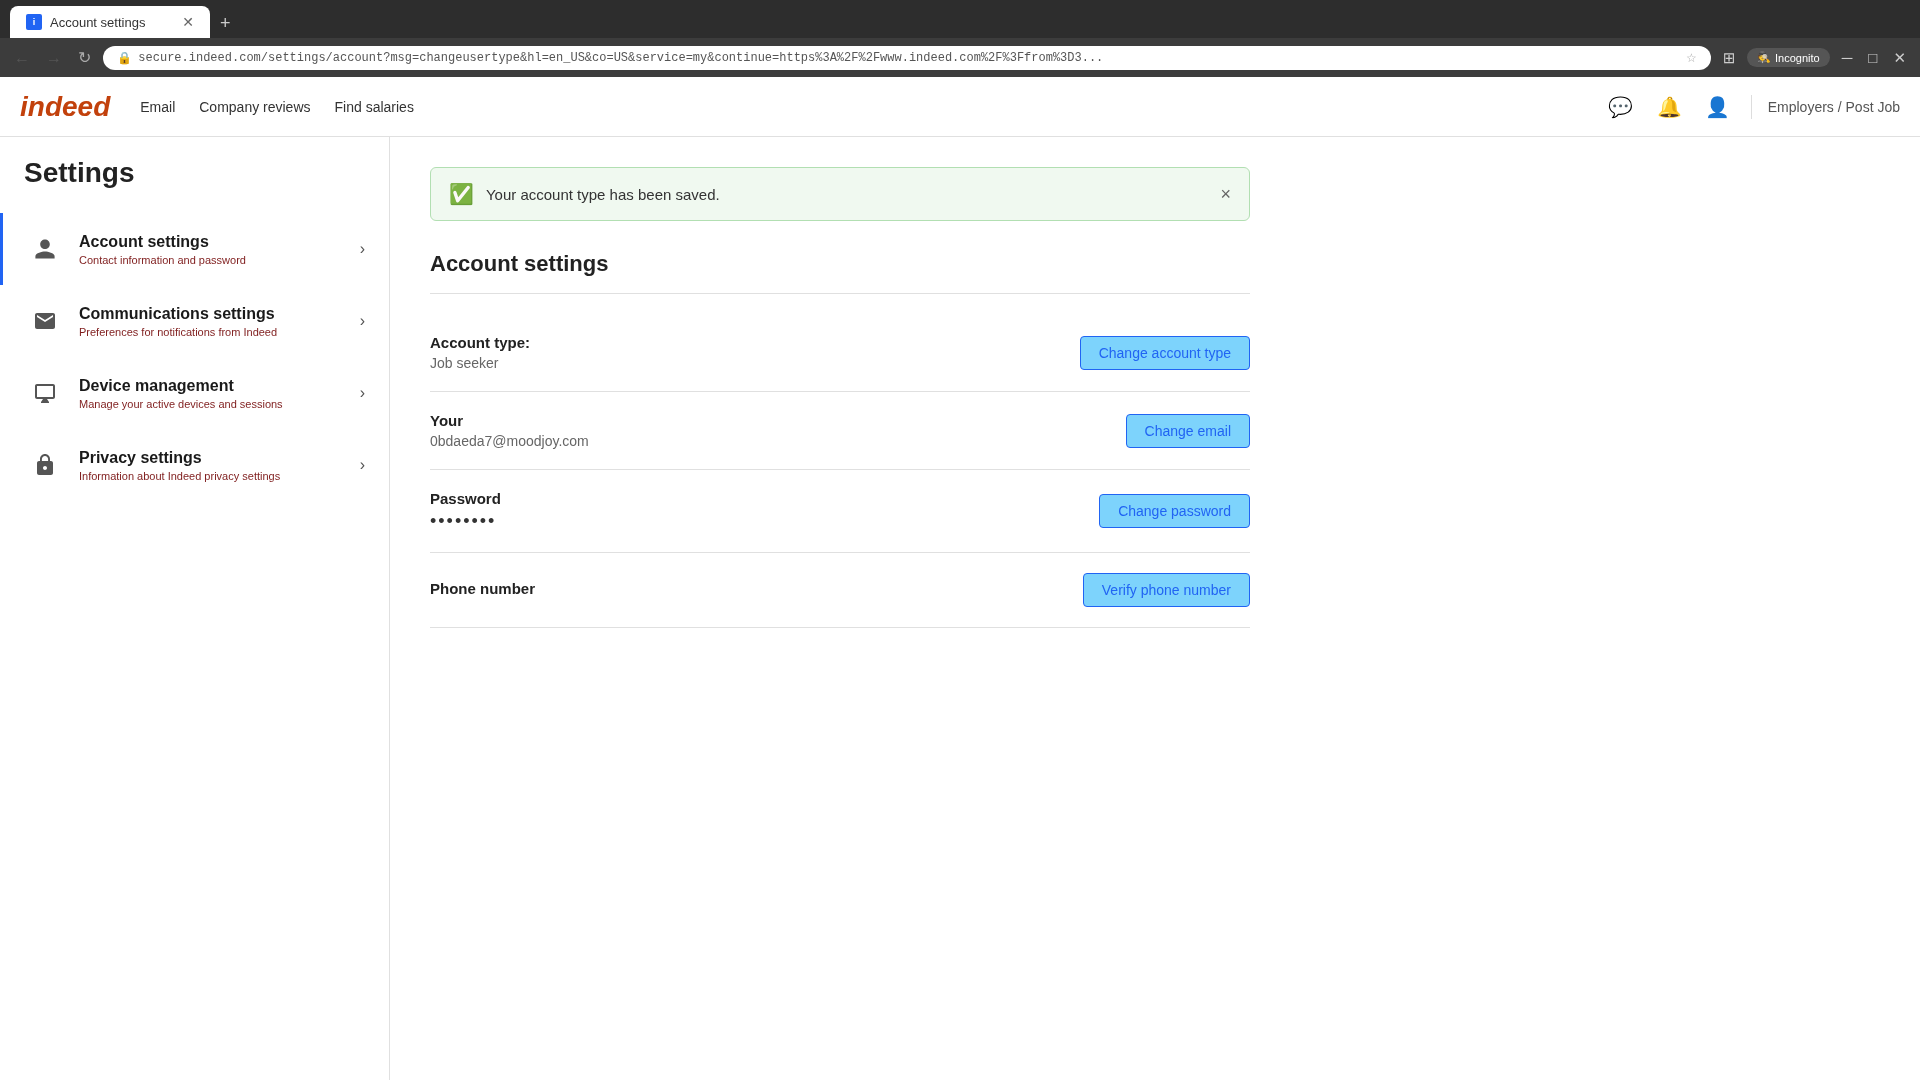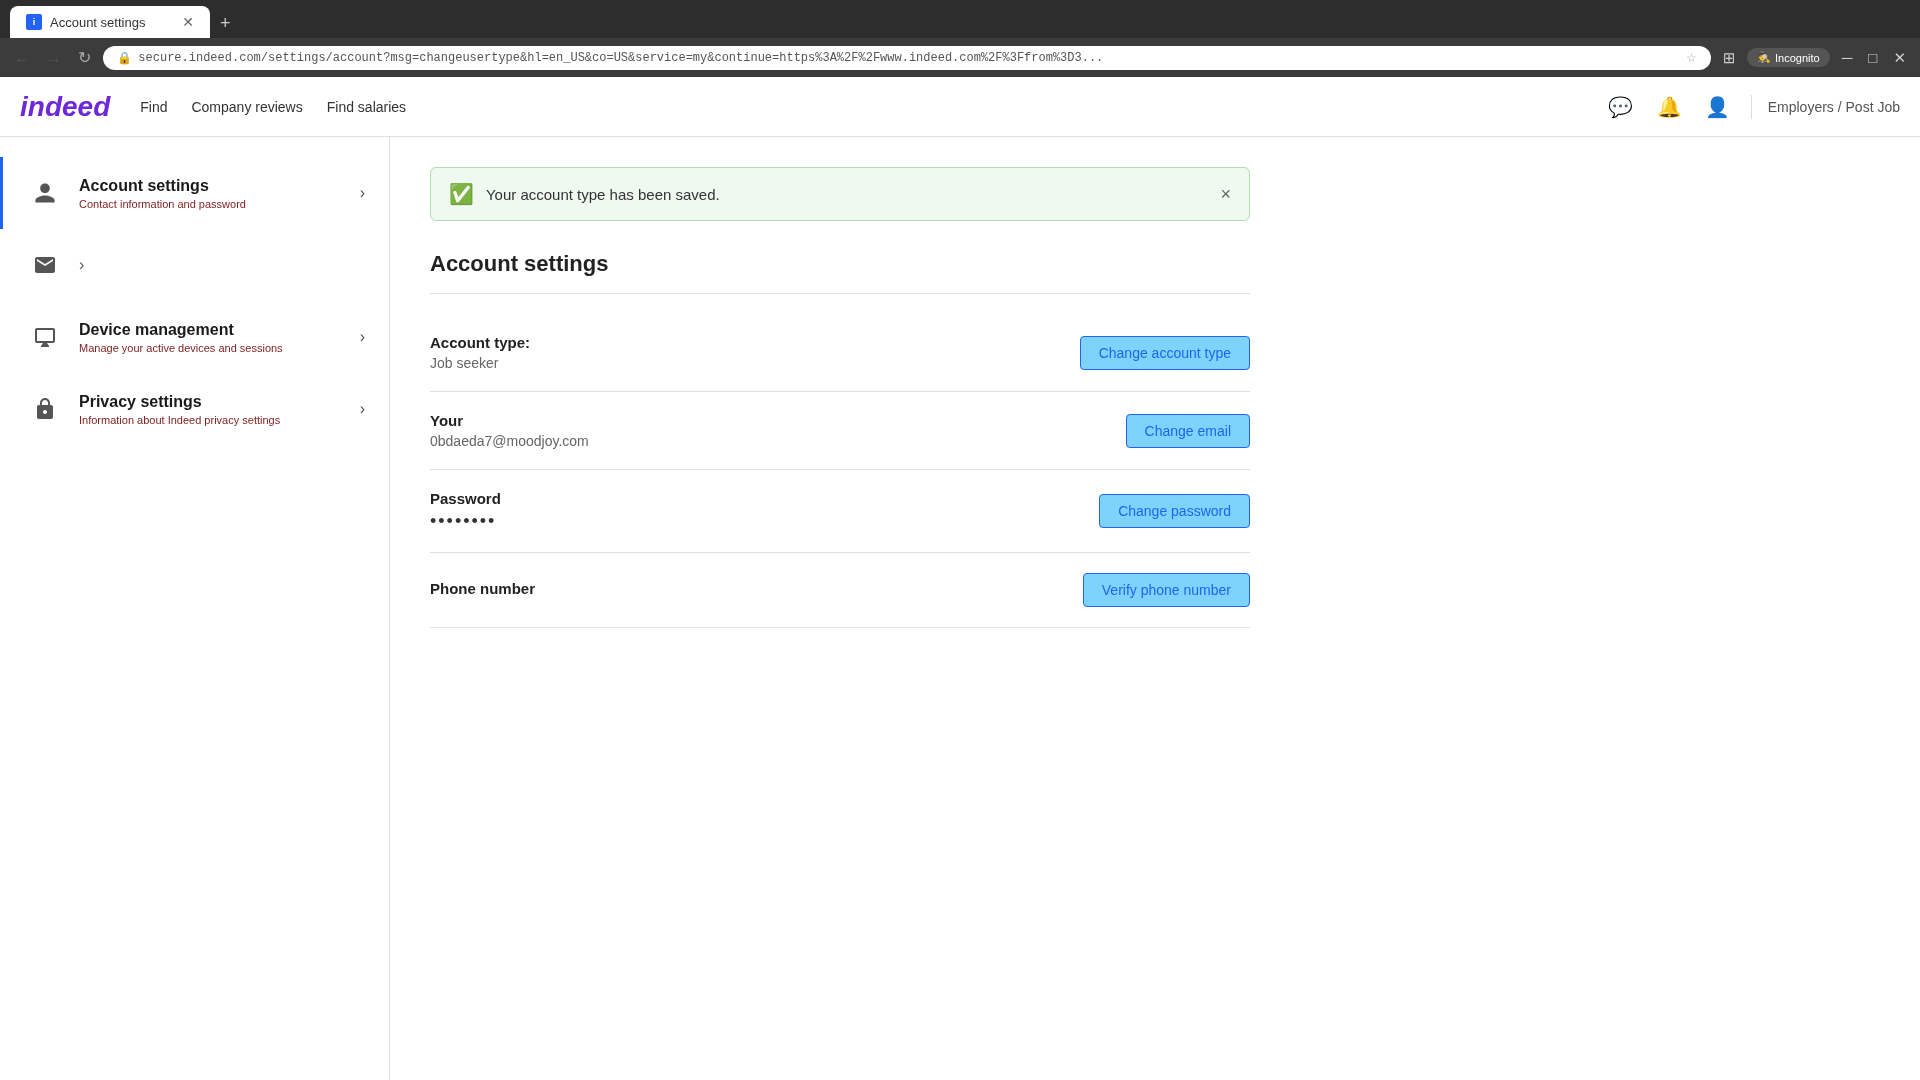--- a/index.html
+++ b/index.html
@@ -18,21 +18,21 @@
     .address-bar { flex: 1; background: #fff; border-radius: 20px; padding: 5px 14px; display: flex; align-items: center; gap: 6px; font-size: 12px; color: #333; }
     .address-bar .url { flex: 1; color: #555; white-space: nowrap; overflow: hidden; text-overflow: ellipsis; font-family: Liberation Mono, monospace; }
     .address-bar .star-icon { color: #aaa; }
     .browser-actions { display: flex; gap: 8px; align-items: center; }
     .browser-action-btn { color: #ccc; font-size: 15px; background: none; border: none; cursor: pointer; padding: 4px; }
     .incognito-badge { background: #555; color: #fff; border-radius: 12px; padding: 3px 10px; font-size: 11px; display: flex; align-items: center; gap: 4px; }
 
     
     .site-header { border-bottom: 1px solid #e0e0e0; padding: 0 20px; display: flex; align-items: center; height: 60px; gap: 30px; }
     .logo { display: flex; align-items: center; }
-    .logo-text { font-size: 28px; font-weight: 700; color: #6d28d9; font-style: italic; }
+    .logo-text { font-size: 28px; font-weight: 700; color: #c2410c; font-style: italic; }
     nav { display: flex; gap: 24px; align-items: center; }
     nav a { color: #333; text-decoration: none; font-size: 14px; font-weight: 400; }
     .header-actions { margin-left: auto; display: flex; align-items: center; gap: 16px; }
     .icon-btn { background: none; border: none; cursor: pointer; color: #555; font-size: 20px; padding: 4px; }
     .divider-v { width: 1px; height: 24px; background: #ddd; }
     .employers-link { color: #555; font-size: 14px; text-decoration: none; }
 
     
     .page-layout { display: flex; min-height: calc(100vh - 120px); }
 
@@ -103,55 +103,60 @@
       <button class="browser-action-btn">✕</button>
     </div>
   </div>
 </div>
 
 <header class="site-header">
   <div class="logo">
     <span class="logo-text">indeed</span>
   </div>
   <nav>
-    <a href="#">Find</a>
+    <a href="#">Email</a>
     <a href="#">Company reviews</a>
     <a href="#">Find salaries</a>
   </nav>
   <div class="header-actions">
     <button class="icon-btn">💬</button>
     <button class="icon-btn">🔔</button>
     <button class="icon-btn">👤</button>
     <div class="divider-v"></div>
     <a href="#" class="employers-link">Employers / Post Job</a>
   </div>
 </header>
 
 <div class="page-layout">
 
   <aside class="sidebar">
+    <h1 class="sidebar-title">Settings</h1>
 
     <div class="sidebar-item active">
       <div class="sidebar-icon">
         <svg viewBox="0 0 24 24">
             <path d="M12 12c2.7 0 4.8-2.1 4.8-4.8S14.7 2.4 12 2.4 7.2 4.5 7.2 7.2 9.3 12 12 12zm0 2.4c-3.2 0-9.6 1.6-9.6 4.8v2.4h19.2v-2.4c0-3.2-6.4-4.8-9.6-4.8z"></path>
           </svg>
       </div>
       <div class="sidebar-text">
         <div class="title">Account settings</div>
         <div class="subtitle">Contact information and password</div>
       </div>
       <span class="sidebar-chevron">›</span>
     </div>
 
     <div class="sidebar-item">
       <div class="sidebar-icon">
         <svg viewBox="0 0 24 24">
             <path d="M20 4H4c-1.1 0-2 .9-2 2v12c0 1.1.9 2 2 2h16c1.1 0 2-.9 2-2V6c0-1.1-.9-2-2-2zm0 4l-8 5-8-5V6l8 5 8-5v2z"></path>
           </svg>
+      </div>
+      <div class="sidebar-text">
+        <div class="title">Communications settings</div>
+        <div class="subtitle">Preferences for notifications from Indeed</div>
       </div>
       <span class="sidebar-chevron">›</span>
     </div>
 
     <div class="sidebar-item">
       <div class="sidebar-icon">
         <svg viewBox="0 0 24 24">
             <path d="M20 3H4c-1.1 0-2 .9-2 2v11c0 1.1.9 2 2 2h6l-2 3v1h8v-1l-2-3h6c1.1 0 2-.9 2-2V5c0-1.1-.9-2-2-2zm0 13H4V5h16v11z"></path>
           </svg>
       </div>

